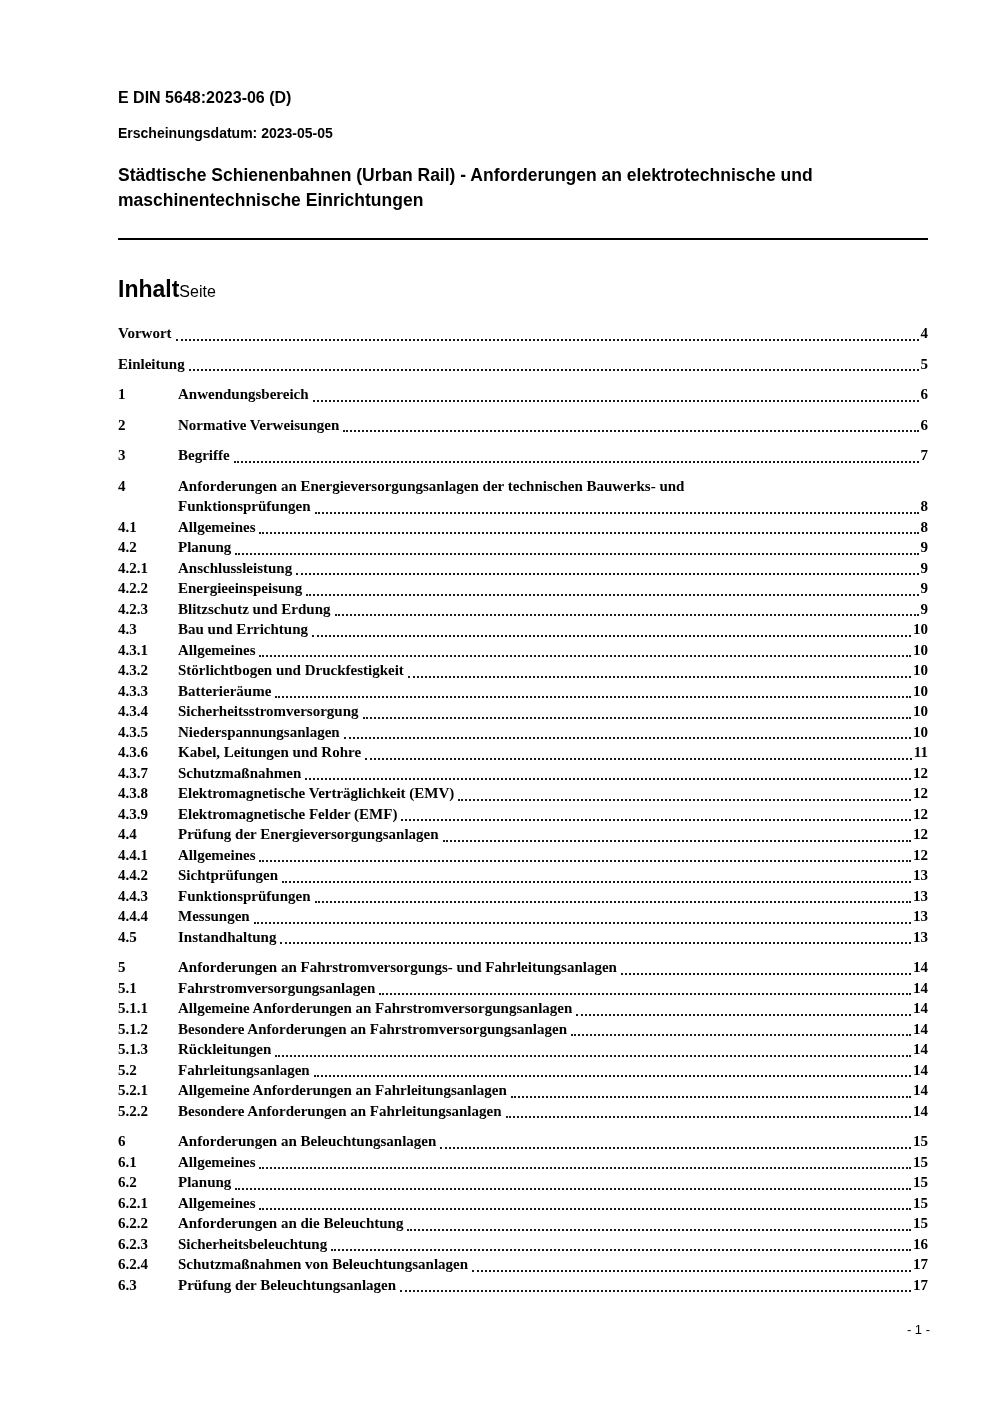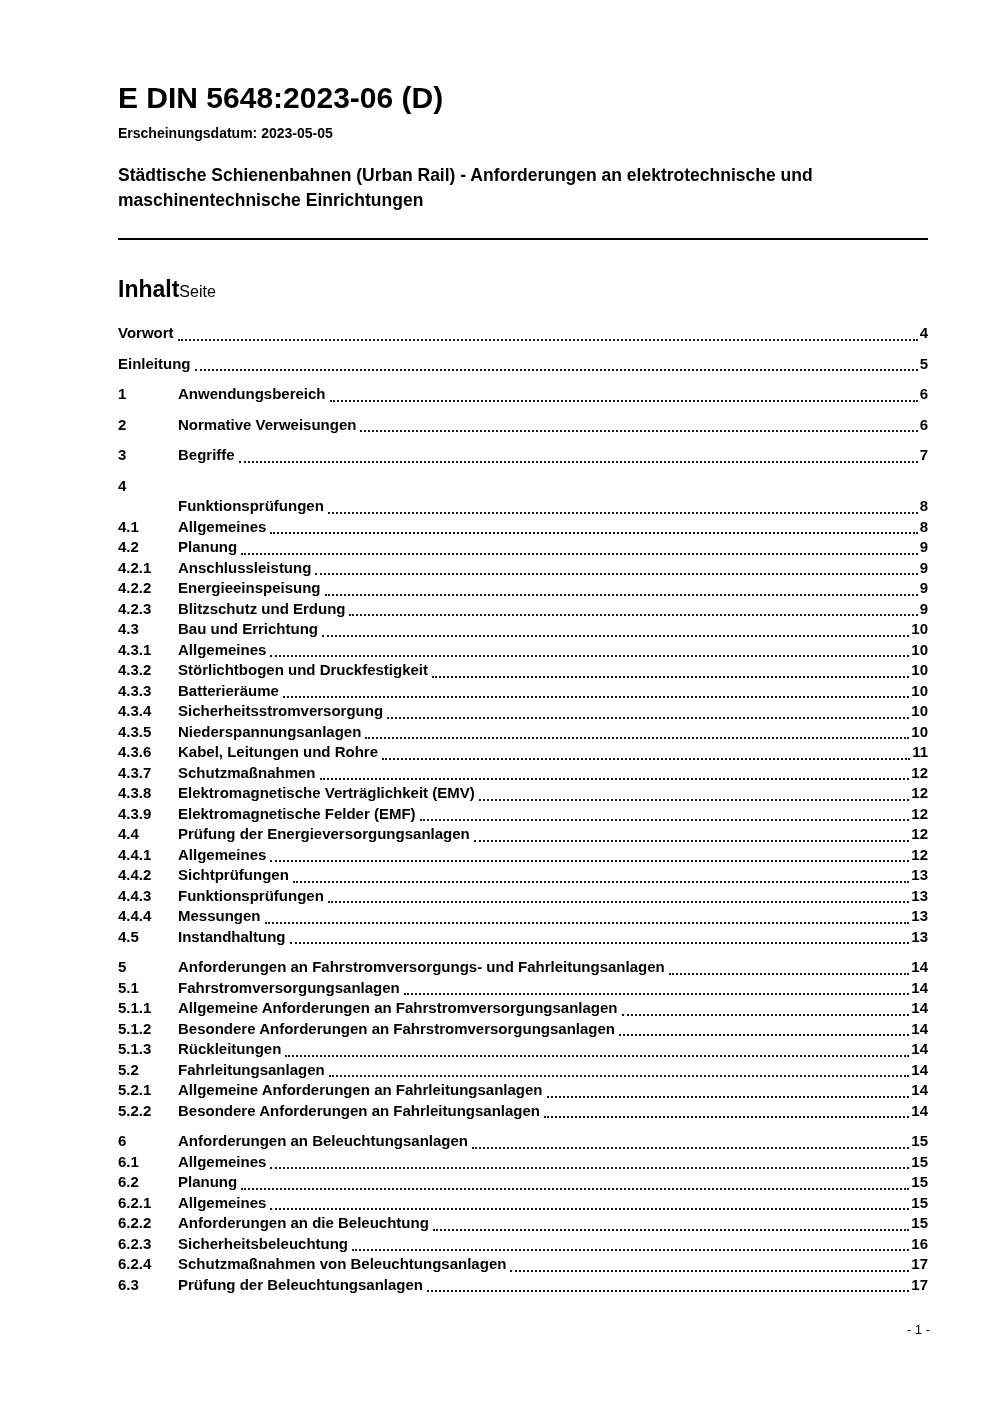--- a/index.html
+++ b/index.html
@@ -14,21 +14,21 @@
     font-family: "Liberation Sans", sans-serif;
   }
   .content {
     position: absolute;
     left: 118px;
     right: 64px;
     top: 0;
   }
   .doc-number {
     margin-top: 84px;
-    font-size: 30px;
+    font-size: 16px;
     font-weight: bold;
     line-height: 27px;
   }
   .release-date {
     margin-top: 13px;
     font-size: 14px;
     font-weight: bold;
     line-height: 18px;
   }
   .doc-title {
@@ -49,21 +49,21 @@
     font-size: 23px;
     font-weight: bold;
     line-height: 27px;
   }
   .page-col-label {
     font-size: 16px;
     font-weight: normal;
   }
   .toc-list {
     margin-top: 20px;
-    font-family: Liberation Sans, sans-serif;
+    font-family: Liberation Serif, serif;
     font-weight: bold;
     font-size: 15px;
   }
   .toc-row {
     display: flex;
     align-items: baseline;
     line-height: 20.5px;
     white-space: nowrap;
   }
   .toc-row.sec { margin-top: 10px; }
@@ -125,20 +125,21 @@
         <span class="pagenum">6</span>
       </div>
       <div class="toc-row sec">
         <span class="num">3</span>
         <span class="title">Begriffe</span>
         <span class="leader"></span>
         <span class="pagenum">7</span>
       </div>
       <div class="toc-row sec">
         <span class="num">4</span>
+        <span class="title">Anforderungen an Energieversorgungsanlagen der technischen Bauwerks- und</span>
       </div>
       <div class="toc-row">
         <span class="num"></span>
         <span class="title">Funktionsprüfungen</span>
         <span class="leader"></span>
         <span class="pagenum">8</span>
       </div>
       <div class="toc-row">
         <span class="num">4.1</span>
         <span class="title">Allgemeines</span>

